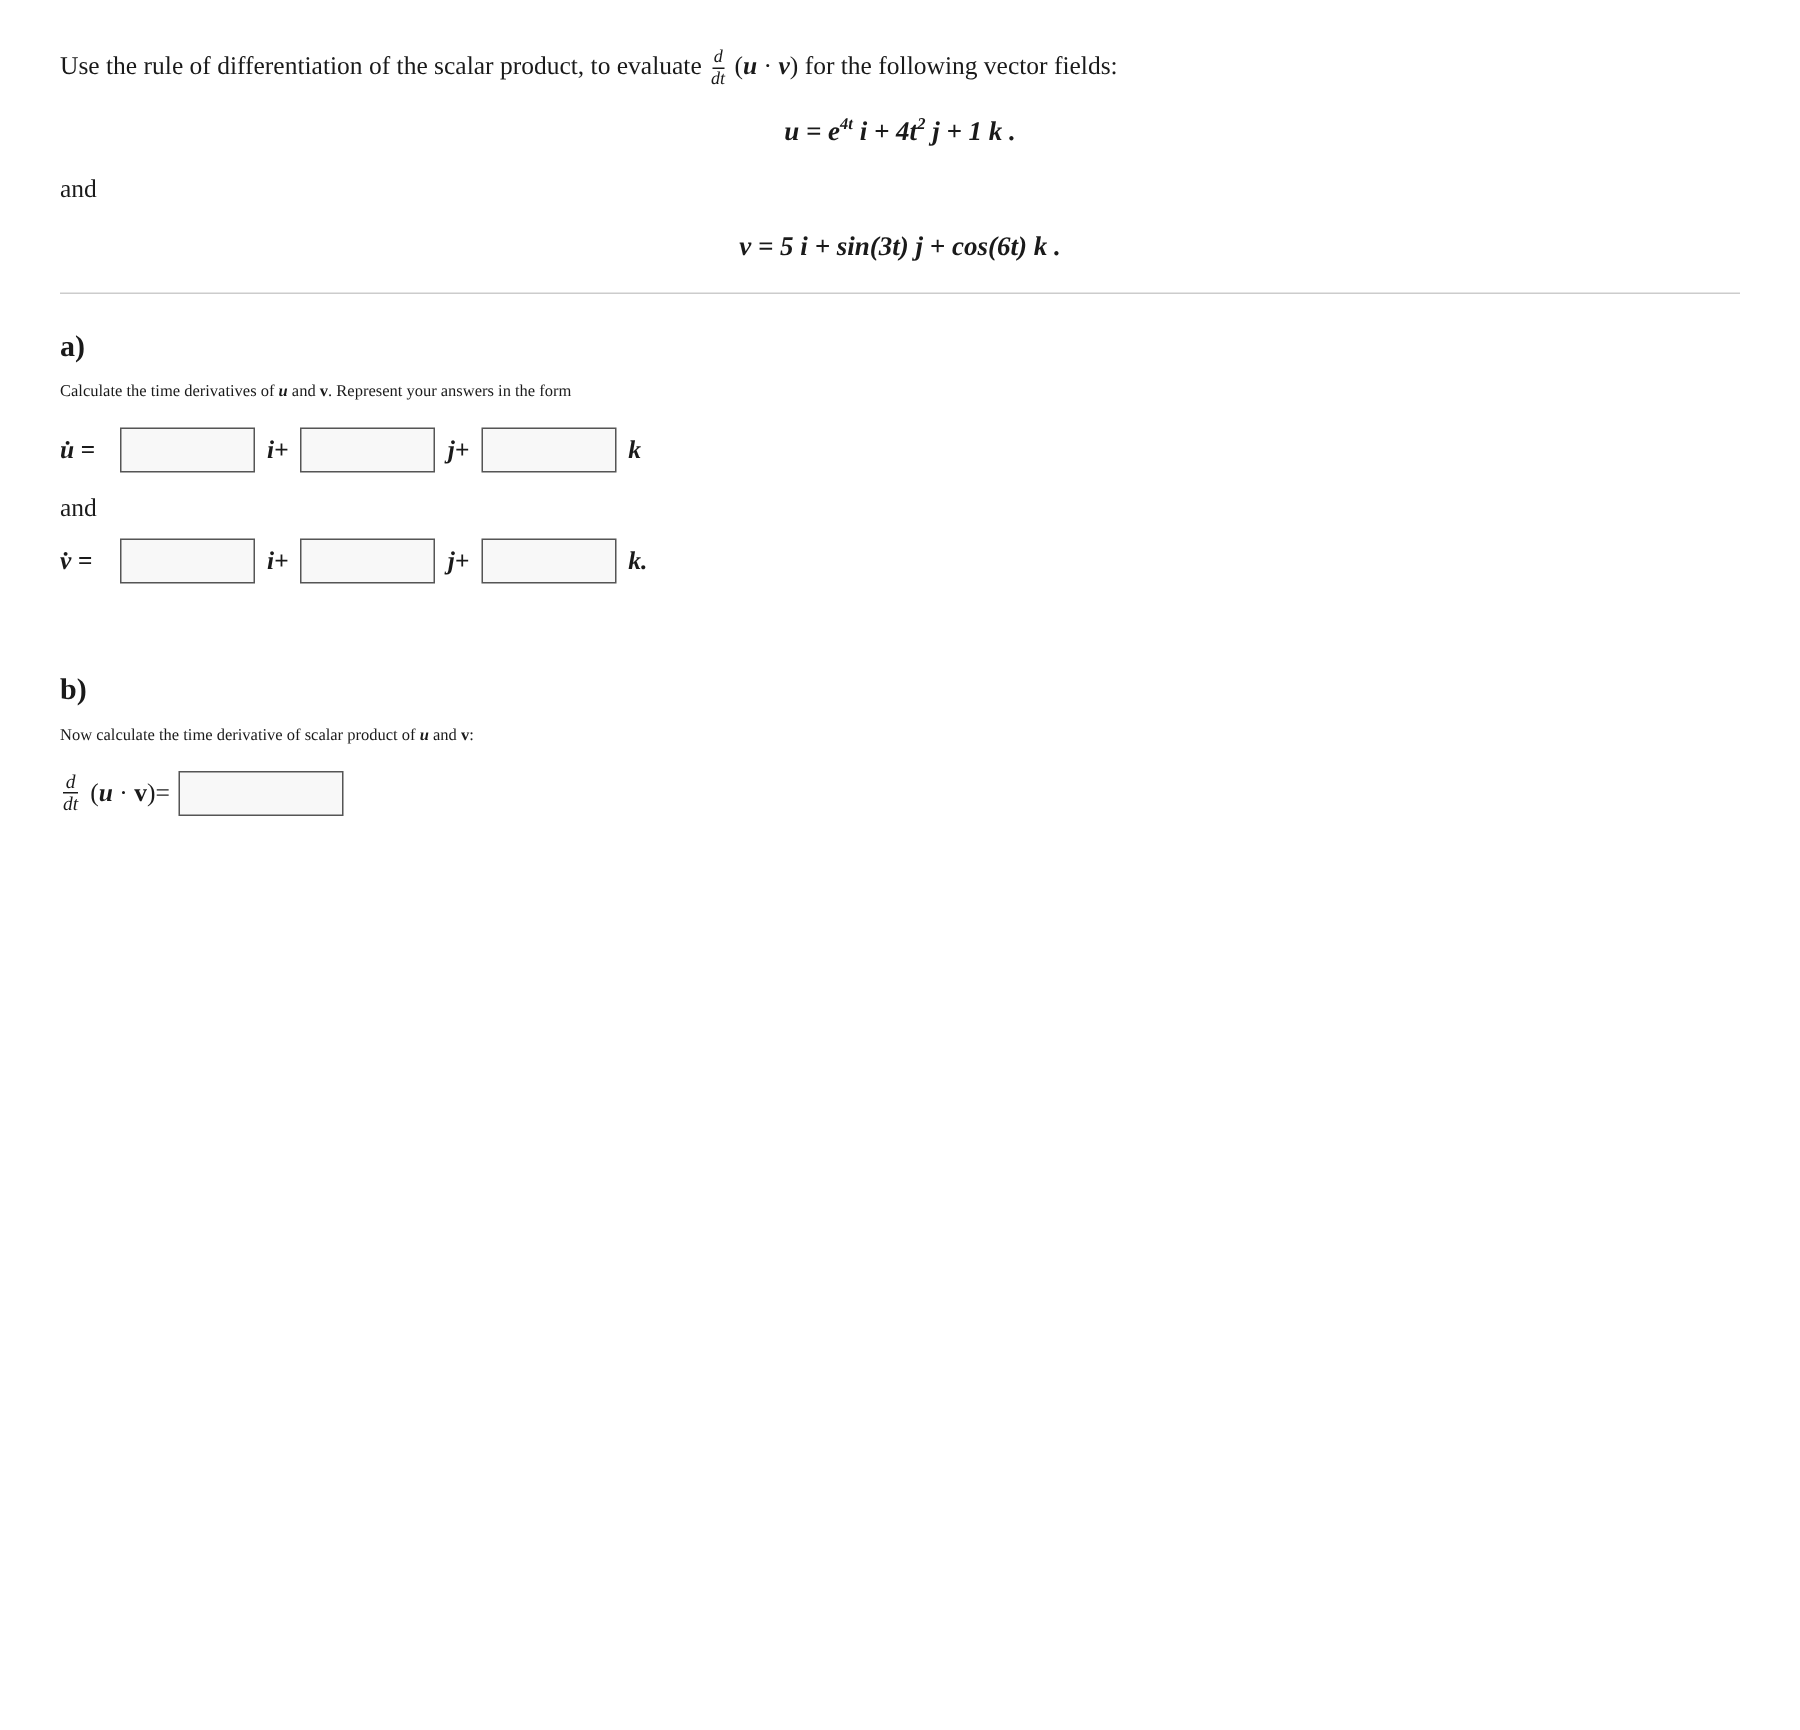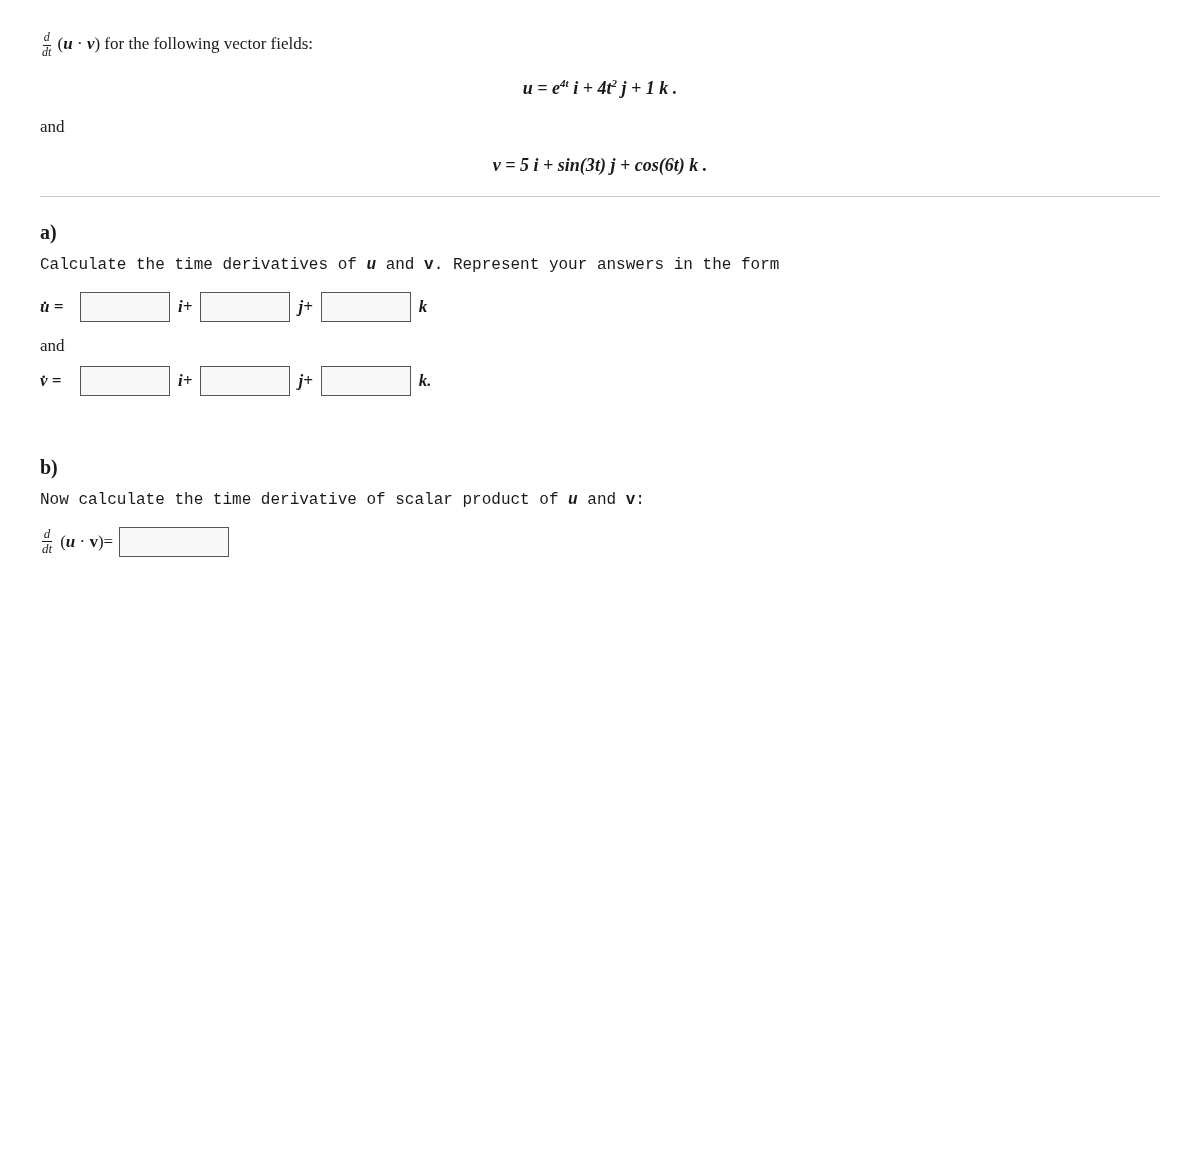--- a/index.html
+++ b/index.html
@@ -38,23 +38,22 @@
       margin: 20px 0;
     }
 
     .section-label {
       font-size: 20px;
       font-weight: bold;
       margin: 24px 0 12px 0;
     }
 
     .section-instruction {
-      font-size: 16px;
+      font-size: 11px;
       margin-bottom: 18px;
-      font-family: Liberation Mono, monospace;
     }
 
     .equation-row {
       display: flex;
       align-items: center;
       gap: 8px;
       margin-bottom: 14px;
       font-size: 17px;
       font-style: italic;
     }
@@ -146,20 +145,21 @@
 
     .header-fraction .den {
       padding: 0 1px;
       font-style: italic;
     }
   </style>
 </head>
 <body>
 
 <div class="problem-header">
+  <span>Use the rule of differentiation of the scalar product, to evaluate</span>
   <span class="header-fraction">
     <span class="num">d</span>
     <span class="den">dt</span>
   </span>
   <span>(<strong><em>u</em></strong> · <strong><em>v</em></strong>) for the following vector fields:</span>
 </div>
 
 <div class="math-display">
   <strong><em>u</em></strong> = <em>e</em><sup>4<em>t</em></sup> <strong><em>i</em></strong> + 4<em>t</em><sup>2</sup> <strong><em>j</em></strong> + 1 <strong>k</strong> .
 </div>

